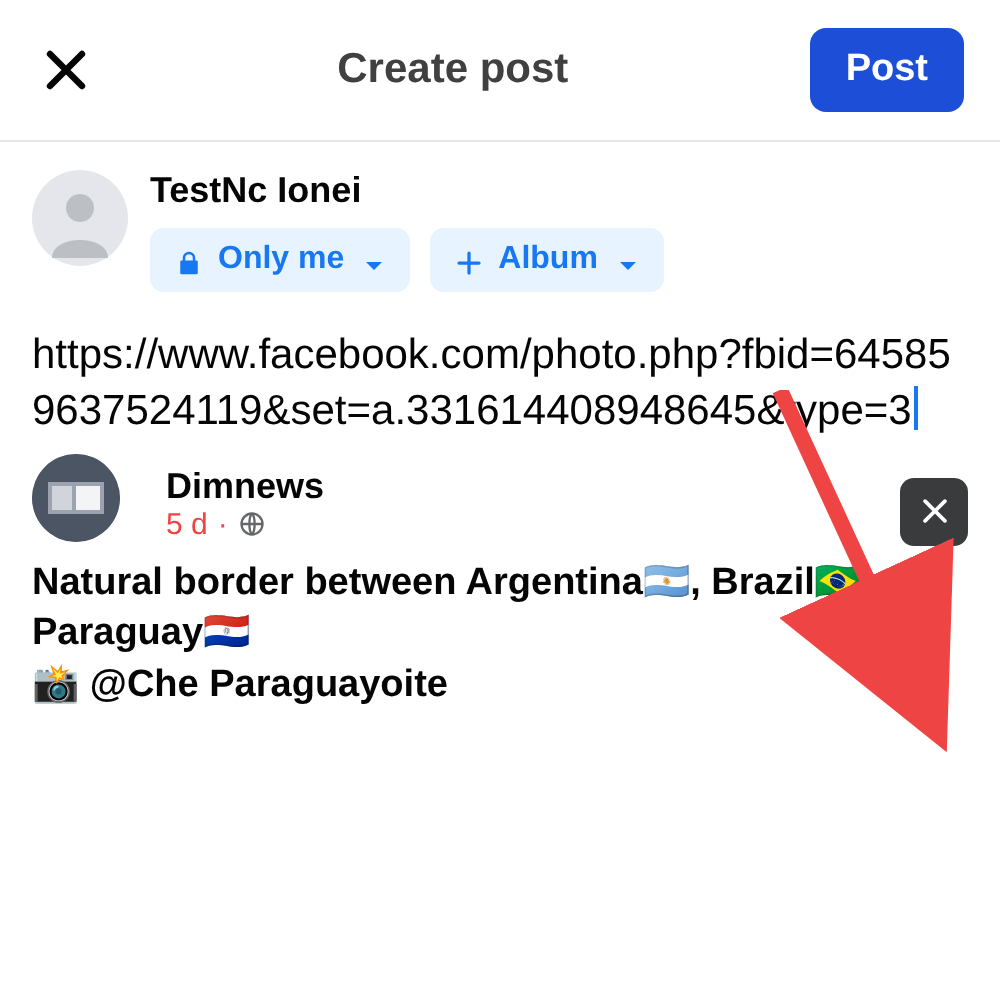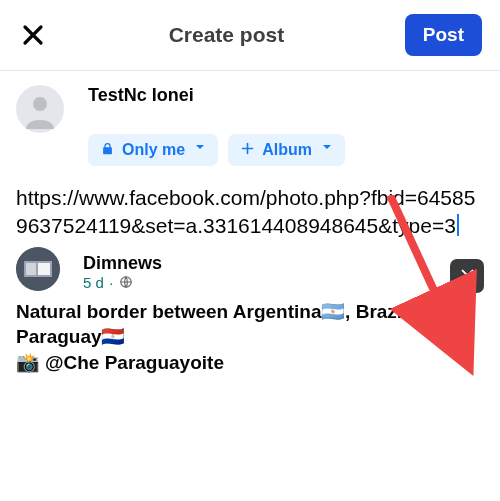--- a/index.html
+++ b/index.html
@@ -2,38 +2,38 @@
 <html><head>
 <meta charset="utf-8">
 <style>
   * { box-sizing: border-box; margin: 0; padding: 0; }
   html, body { width: 500px; height: 501px; overflow: hidden; font-family: -apple-system, BlinkMacSystemFont, "Segoe UI", Helvetica, Arial, sans-serif; background: #fff; color: #050505; }
   .header { display: flex; align-items: center; justify-content: space-between; padding: 14px 18px 14px 18px; }
   .header .close { width: 30px; height: 30px; display: flex; align-items: center; justify-content: center; cursor: pointer; }
   .header .title { font-size: 21px; font-weight: 700; color: #404040; }
   .post-btn { background: #1d4ed8; color: #fff; font-weight: 700; font-size: 19px; border: none; border-radius: 8px; padding: 10px 18px; cursor: pointer; }
   .divider { height: 1px; background: #e4e6eb; width: 100%; }
-  .author-row { display: flex; padding: 14px 16px 4px 16px; gap: 24px; }
+  .author-row { display: flex; padding: 14px 16px 4px 16px; gap: 11px; }
   .avatar-lg { width: 48px; height: 48px; border-radius: 50%; background: #e4e6eb; display: flex; align-items: center; justify-content: center; flex-shrink: 0; }
   .avatar-lg svg { width: 40px; height: 40px; }
   .author-col { display: flex; flex-direction: column; gap: 8px; }
   .author-name { font-weight: 700; font-size: 18px; }
   .chips-row { display: flex; gap: 10px; flex-wrap: wrap; }
-  .chip { display: inline-flex; align-items: flex-start; gap: 7px; background: #e7f3ff; color: #1877f2; font-weight: 600; font-size: 16px; padding: 7px 12px; border-radius: 7px; cursor: pointer; border: none; margin-top: 20px; }
+  .chip { display: inline-flex; align-items: flex-end; gap: 7px; background: #e7f3ff; color: #1877f2; font-weight: 600; font-size: 16px; padding: 7px 12px; border-radius: 7px; cursor: pointer; border: none; }
   .chip .chev { margin-left: 2px; }
   .chip svg { display: block; }
   .composer-text { padding: 14px 16px 6px 16px; font-size: 21px; line-height: 1.35; word-break: break-all; }
   .cursor { display: inline-block; width: 2px; height: 22px; background: #1877f2; vertical-align: -3px; margin-left: 1px; }
   .preview { position: relative; padding: 0 16px 0 16px; }
   .preview-header { display: flex; align-items: flex-end; gap: 23px; }
   .preview-avatar { width: 44px; height: 44px; border-radius: 50%; background: #6b7280; flex-shrink: 0; overflow: hidden; display: flex; align-items: center; justify-content: center; }
   .preview-avatar svg { width: 44px; height: 44px; }
   .preview-meta { display: flex; flex-direction: column; }
   .preview-name { font-weight: 700; font-size: 18px; }
-  .preview-sub { color: #0f766e; font-size: 15px; display: flex; align-items: center; gap: 5px; }
+  .preview-sub { color: #ef4444; font-size: 15px; display: flex; align-items: center; gap: 5px; }
   .preview-sub .globe { width: 14px; height: 14px; }
   .preview-close { position: absolute; top: 12px; right: 16px; width: 34px; height: 34px; background: #3a3b3c; border-radius: 7px; display: flex; align-items: center; justify-content: center; cursor: pointer; }
   .preview-body { padding: 8px 16px 0 16px; font-size: 19px; line-height: 1.35; font-weight: bold; }
   .arrow-annot { position: absolute; top: 195px; left: 300px; pointer-events: none; }
 </style>
 </head>
 <body>
 
 <div class="header">
   <div class="close">

